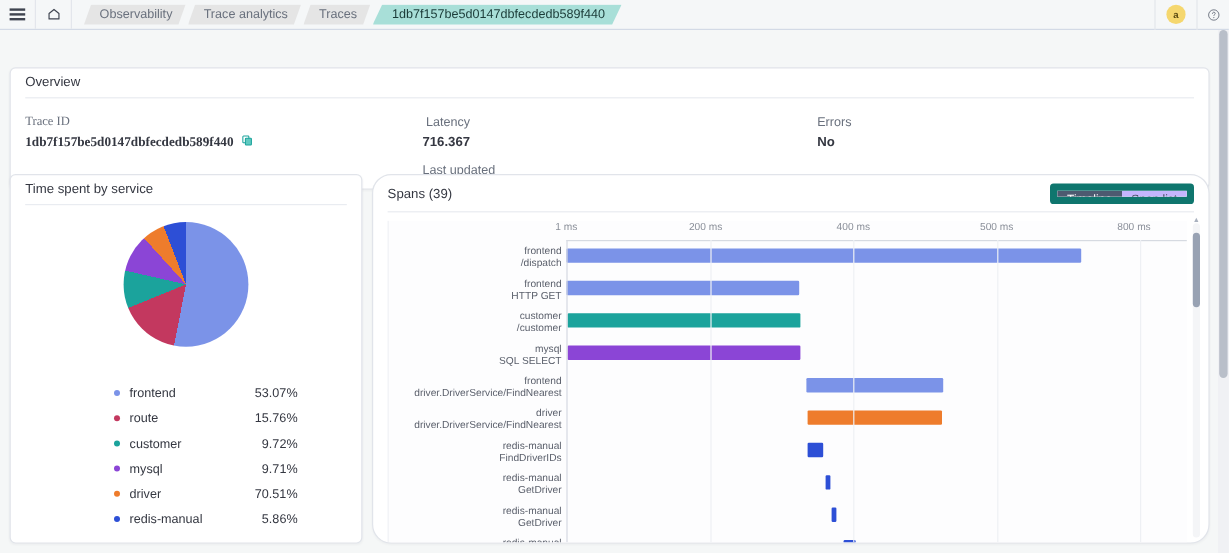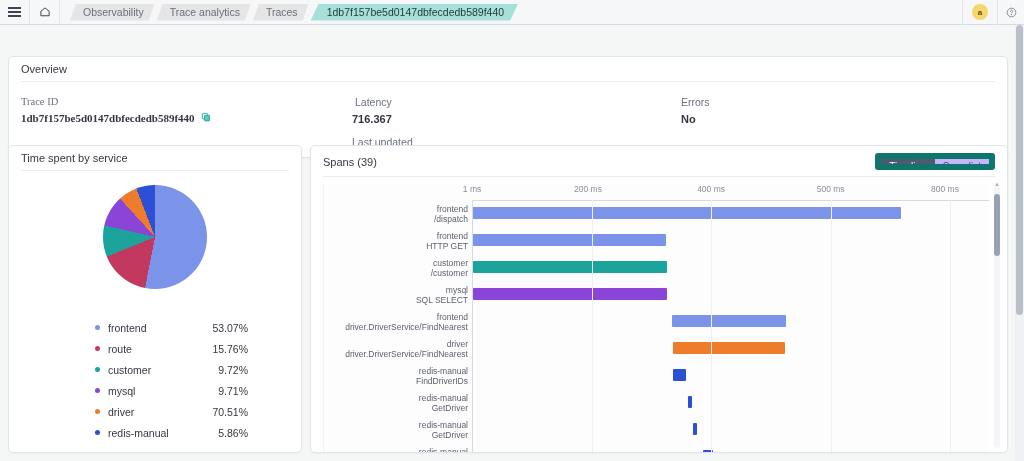--- a/index.html
+++ b/index.html
@@ -95,20 +95,21 @@
     display: flex; align-items: center; height: 21px; font-size: 10.5px;
   }
   .legend-dot { width: 5px; height: 5px; border-radius: 50%; margin-right: 8px; flex: 0 0 auto; }
   .legend-name { color: #343741; width: 94px; }
   .legend-pct { color: #343741; width: 46px; text-align: right; }
 
   
   .spans-card {
     position: absolute; left: 310px; top: 145px; width: 698px; height: 308px;
     overflow: hidden;
+    border-radius: 16px;
   }
   .spans-head { display: flex; align-items: center; padding: 7px 12px 0 12px; }
   .spans-title { font-size: 11px; color: #343741; }
   .toggle-group { margin-left: auto; display: flex; border: 6px solid #0f766e; border-radius: 3px; overflow: hidden; height: 17px; }
   .toggle-btn {
     font-size: 10px; padding: 0 8px; line-height: 15px; background: #c4b5fd; color: #3f4656;
   }
   .toggle-btn.on { background: #4d5a70; color: #fff; }
 
   .timeline-area {

